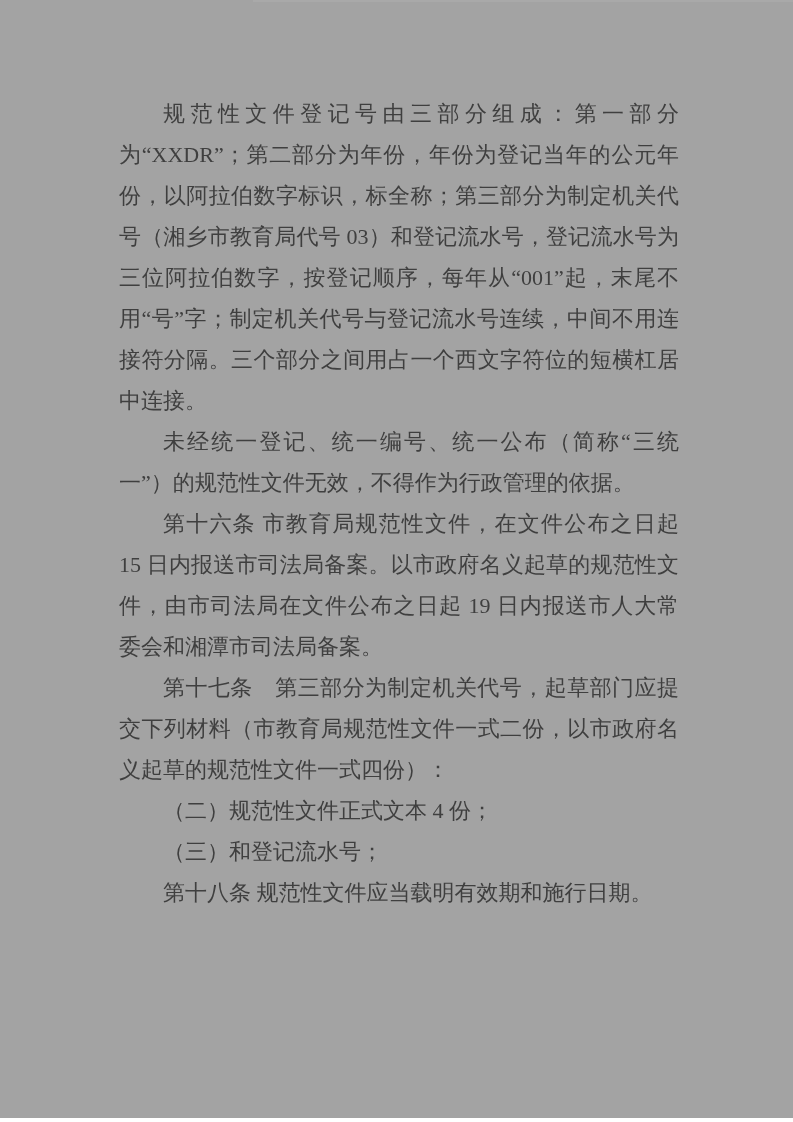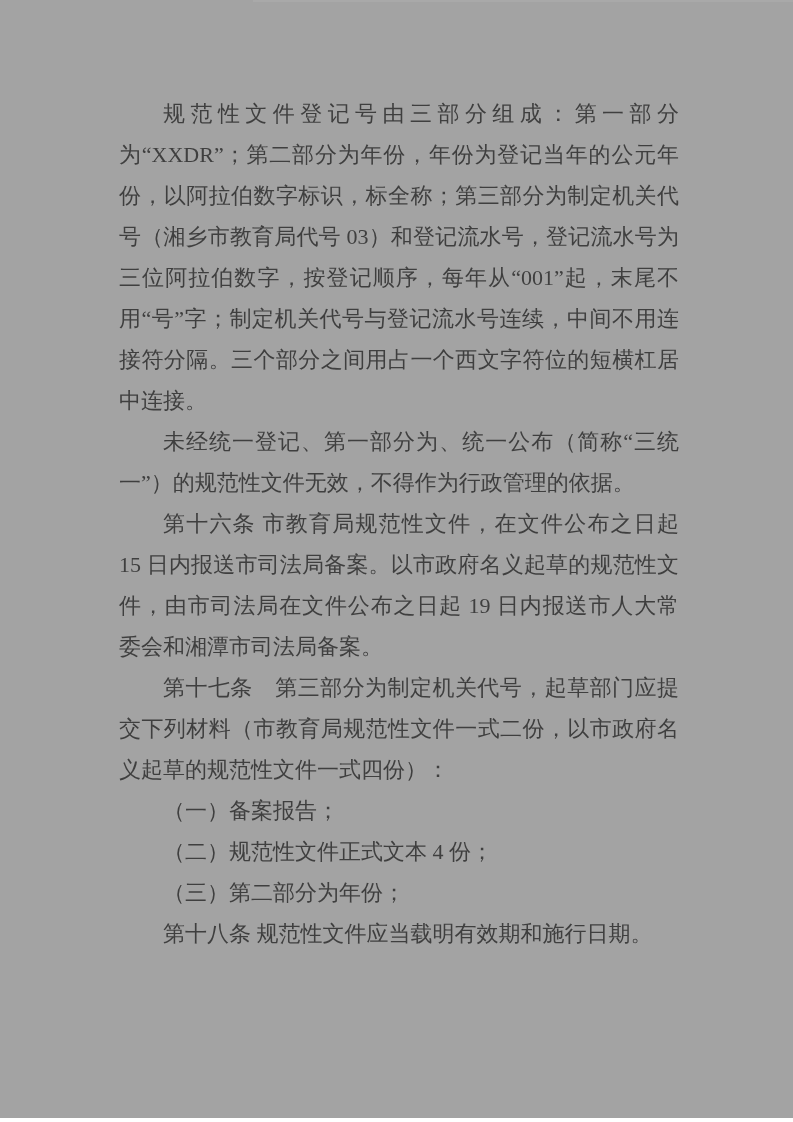--- a/index.html
+++ b/index.html
@@ -40,21 +40,20 @@
     text-indent: 2em;
   }
 </style>
 </head>
 <body>
 
 <div class="page">
   <div class="scan-artifact-line"></div>
   <div class="text-block">
     <p>规范性文件登记号由三部分组成：第一部分为“XXDR”；第二部分为年份，年份为登记当年的公元年份，以阿拉伯数字标识，标全称；第三部分为制定机关代号（湘乡市教育局代号 03）和登记流水号，登记流水号为三位阿拉伯数字，按登记顺序，每年从“001”起，末尾不用“号”字；制定机关代号与登记流水号连续，中间不用连接符分隔。三个部分之间用占一个西文字符位的短横杠居中连接。</p>
-    <p>未经统一登记、第一部分为、统一公布（简称“三统一”）的规范性文件无效，不得作为行政管理的依据。</p>
+    <p>未经统一登记、统一编号、统一公布（简称“三统一”）的规范性文件无效，不得作为行政管理的依据。</p>
     <p>第十六条 市教育局规范性文件，在文件公布之日起 15 日内报送市司法局备案。以市政府名义起草的规范性文件，由市司法局在文件公布之日起 19 日内报送市人大常委会和湘潭市司法局备案。</p>
     <p>第十七条　第三部分为制定机关代号，起草部门应提交下列材料（市教育局规范性文件一式二份，以市政府名义起草的规范性文件一式四份）：</p>
-    <p>（一）备案报告；</p>
     <p>（二）规范性文件正式文本 4 份；</p>
-    <p>（三）第二部分为年份；</p>
+    <p>（三）和登记流水号；</p>
     <p>第十八条 规范性文件应当载明有效期和施行日期。</p>
   </div>
 </div>
 
 </body></html>

